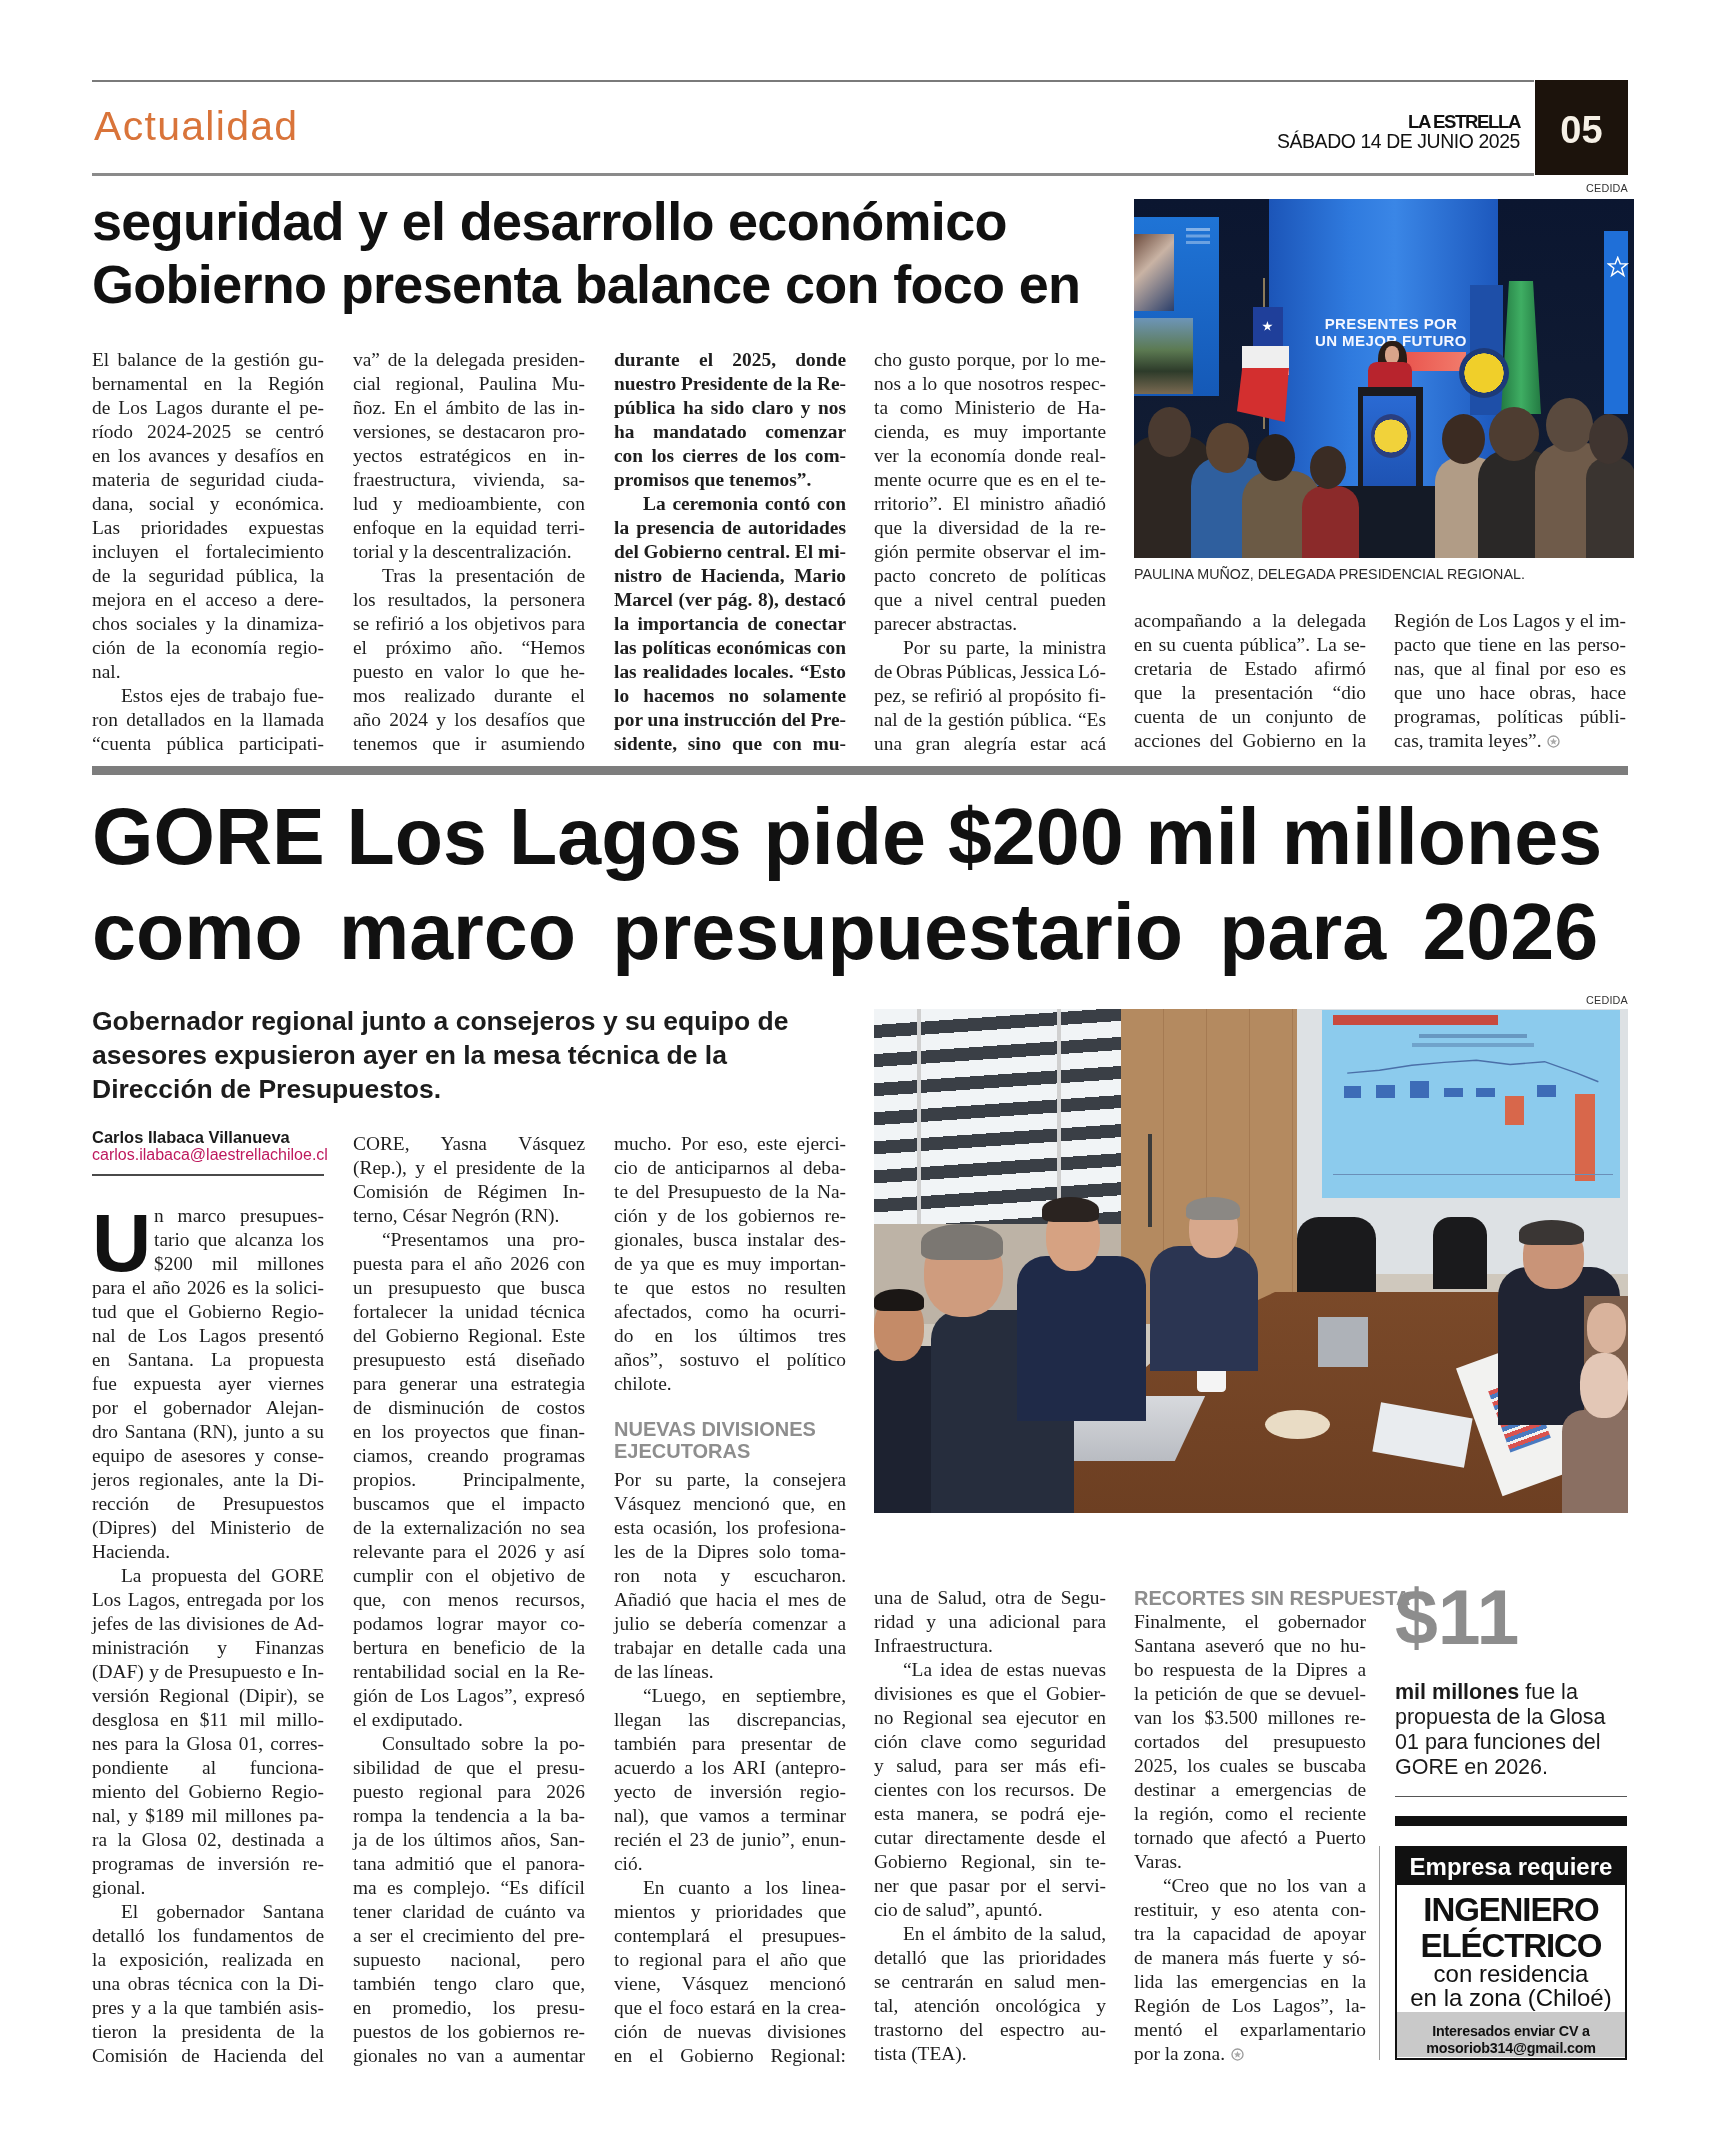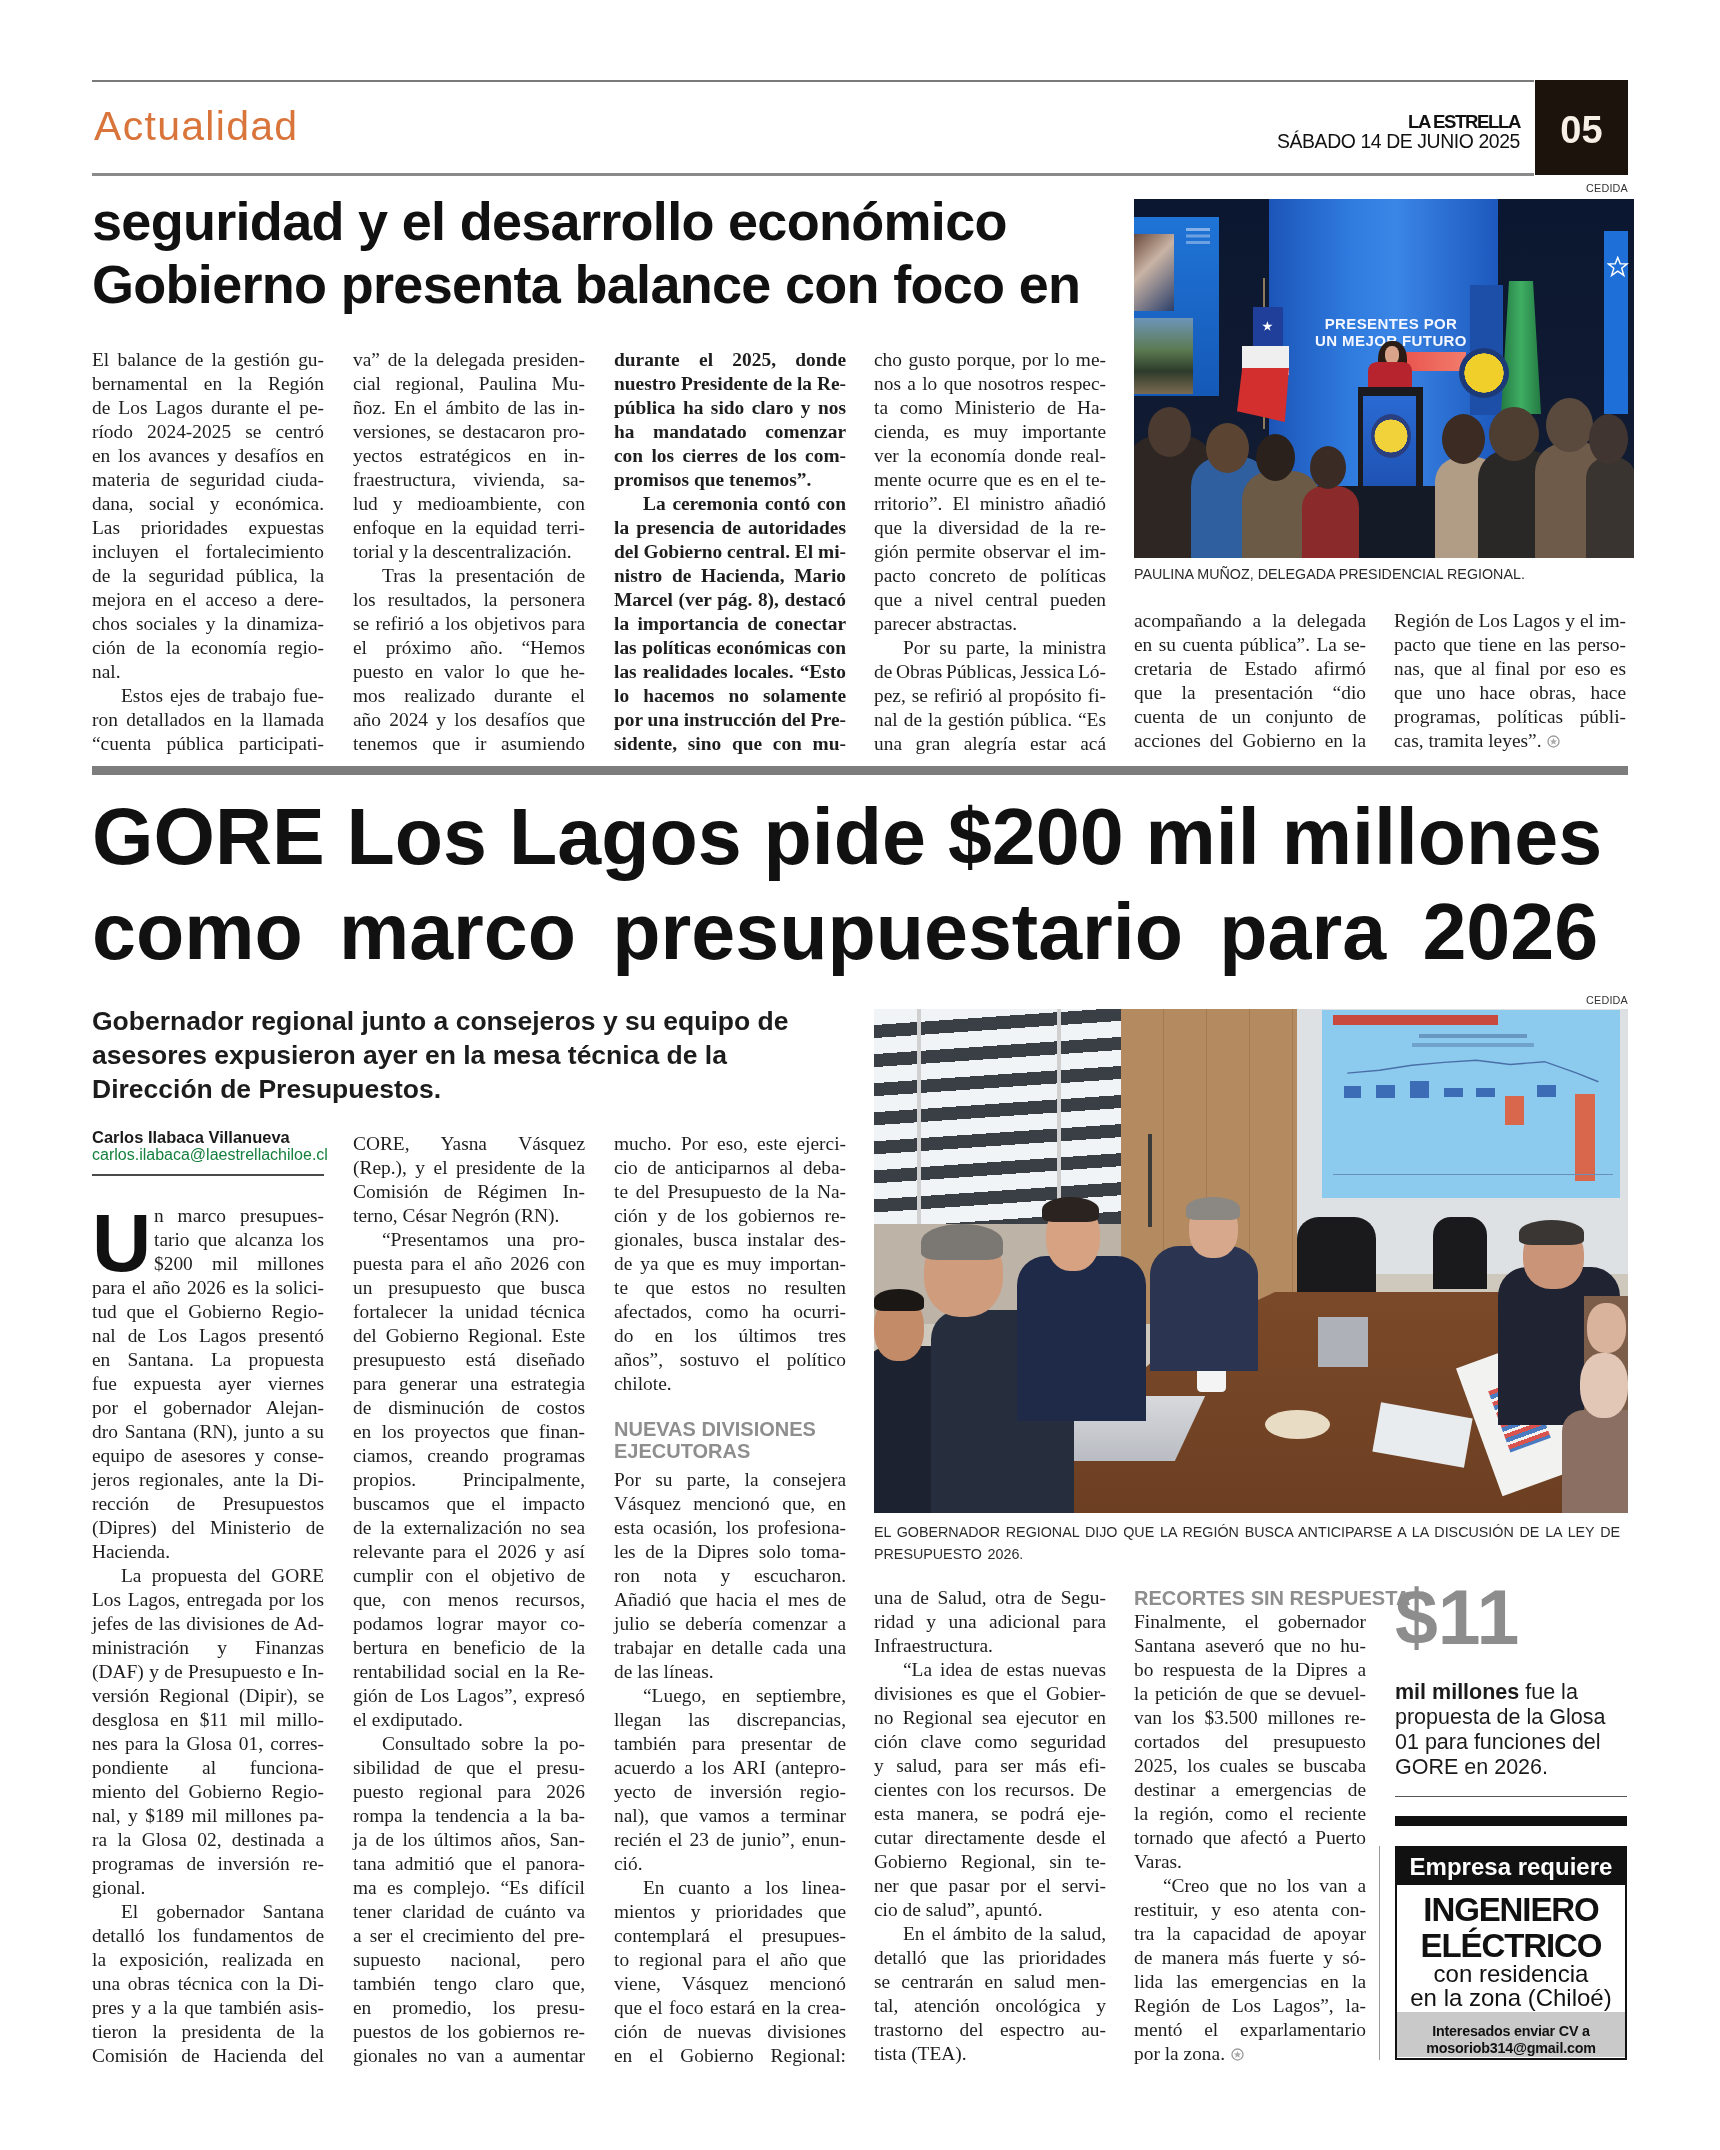--- a/index.html
+++ b/index.html
@@ -14,21 +14,21 @@
 #paper-date{left:1219px;width:301px;top:131px;text-align:right;font:400 19.4px/21.5px "Liberation Sans",sans-serif;letter-spacing:-0.4px;color:#111;white-space:nowrap;}
 #pagebox{left:1535px;top:80px;width:93px;height:95px;background:#1c130c;}
 #pagenum{position:absolute;left:0;top:29px;width:93px;text-align:center;font:700 38px/43px "Liberation Sans",sans-serif;color:#f6f0e6;}
 
 #h1{left:92px;top:190px;margin:0;font:700 54px/63px "Liberation Sans",sans-serif;letter-spacing:-0.7px;color:#111;white-space:nowrap;}
 #sep{left:92px;top:766px;width:1536px;height:8.6px;background:#7d7d7d;}
 #h2{left:92px;top:789px;margin:0;font:700 79px/95px "Liberation Sans",sans-serif;color:#111;white-space:nowrap;}
 #h2 .l2{word-spacing:14.3px;}
 #deck{left:92px;top:1004px;font:700 26.5px/34px "Liberation Sans",sans-serif;color:#1c1c1c;white-space:nowrap;}
 #byname{left:92px;top:1128px;font:700 16.5px/18.6px "Liberation Sans",sans-serif;color:#1a1a1a;white-space:nowrap;}
-#bymail{left:92px;top:1146px;font:400 16px/17px "Liberation Sans",sans-serif;color:#15803d;white-space:nowrap;}
+#bymail{left:92px;top:1146px;font:400 16px/17px "Liberation Sans",sans-serif;color:#be185d;white-space:nowrap;}
 #byrule{left:92px;top:1174px;width:232px;height:2.2px;background:#4a4a4a;}
 #dropcap{left:92px;top:1202px;font:700 82px/82px "Liberation Sans",sans-serif;color:#111;}
 
 .col{position:absolute;width:232px;font-family:"Liberation Serif",serif;font-size:19.4px;color:#1e1e1e;}
 .ln{white-space:normal;text-align:justify;text-align-last:justify;word-spacing:-2.2px;overflow:visible;}
 .a1 .ln{height:24px;line-height:24px;}
 .a2 .ln{height:24px;line-height:24px;}
 .ln.end{text-align-last:left;word-spacing:0;}
 .ln.ind{text-indent:29px;}
 .ln.dc{padding-left:62px;}
@@ -511,24 +511,20 @@
     <div class="s" style="left:315px;top:192px;width:49px;height:57px;border-radius:45%;background:#d7a88c;"></div>
     <div class="s" style="left:312px;top:188px;width:54px;height:23px;border-radius:50% 50% 20% 20%;background:#8b8884;"></div>
     <div class="s" style="left:624px;top:258px;width:122px;height:158px;border-radius:29px 29px 0 0;background:#1f2332;"></div>
     <div class="s" style="left:649px;top:215px;width:61px;height:65px;border-radius:45%;background:#c99478;"></div>
     <div class="s" style="left:645px;top:211px;width:65px;height:25px;border-radius:50% 50% 20% 20%;background:#3a3634;"></div>
     <div class="s" style="left:710px;top:287px;width:44px;height:217px;background:#7b5d4a;"></div>
     <div class="s" style="left:713px;top:294px;width:39px;height:50px;border-radius:45%;background:#d9b39c;"></div>
     <div class="s" style="left:688px;top:401px;width:66px;height:103px;border-radius:21.5px 0 0 0;background:#8a6f62;"></div>
     <div class="s" style="left:706px;top:344px;width:48px;height:65px;border-radius:45%;background:#e3c7b6;"></div>
   </div>
-  <div class="abs caption" id="cap2">
-    <div>EL GOBERNADOR REGIONAL DIJO QUE LA REGIÓN BUSCA ANTICIPARSE A LA DISCUSIÓN DE LA LEY DE</div>
-    <div>PRESUPUESTO 2026.</div>
-  </div>
 
   <div class="abs" id="hl-fig">$11</div>
   <div class="abs" id="hl-text">
     <div><b>mil millones</b><span> fue la</span></div>
     <div>propuesta de la Glosa</div>
     <div>01 para funciones del</div>
     <div>GORE en 2026.</div>
   </div>
   <div class="abs" id="hl-rule"></div>
   <div class="abs" id="ad-bar"></div>

